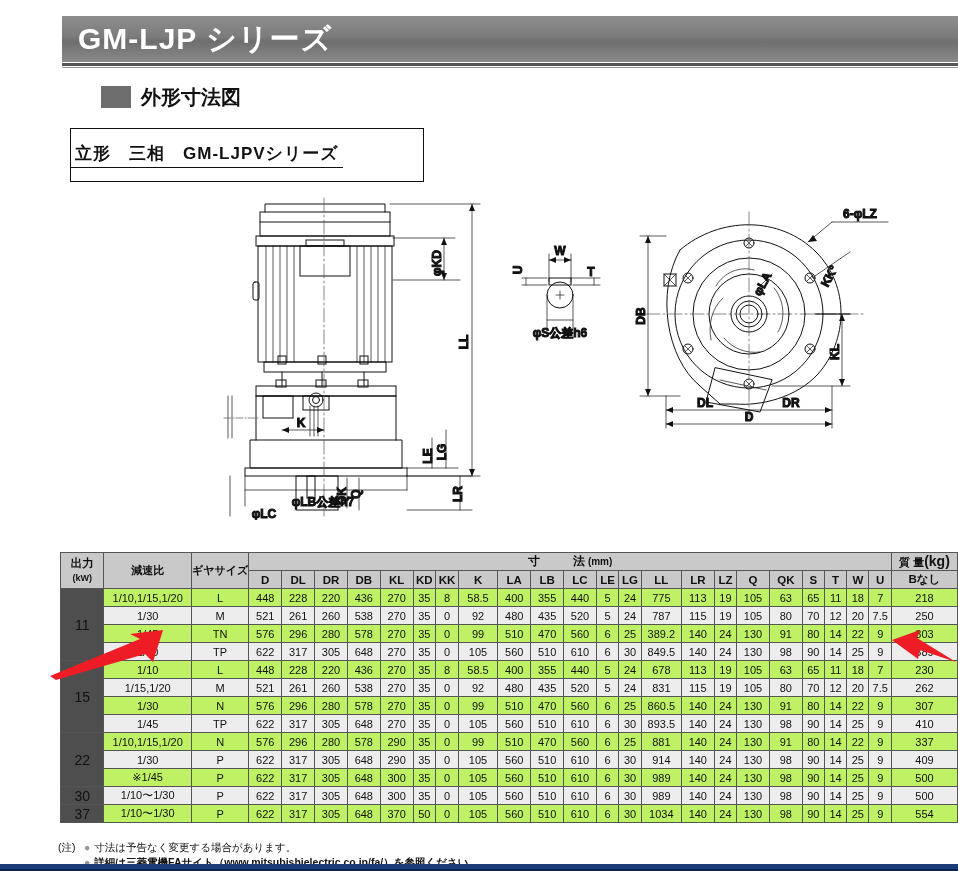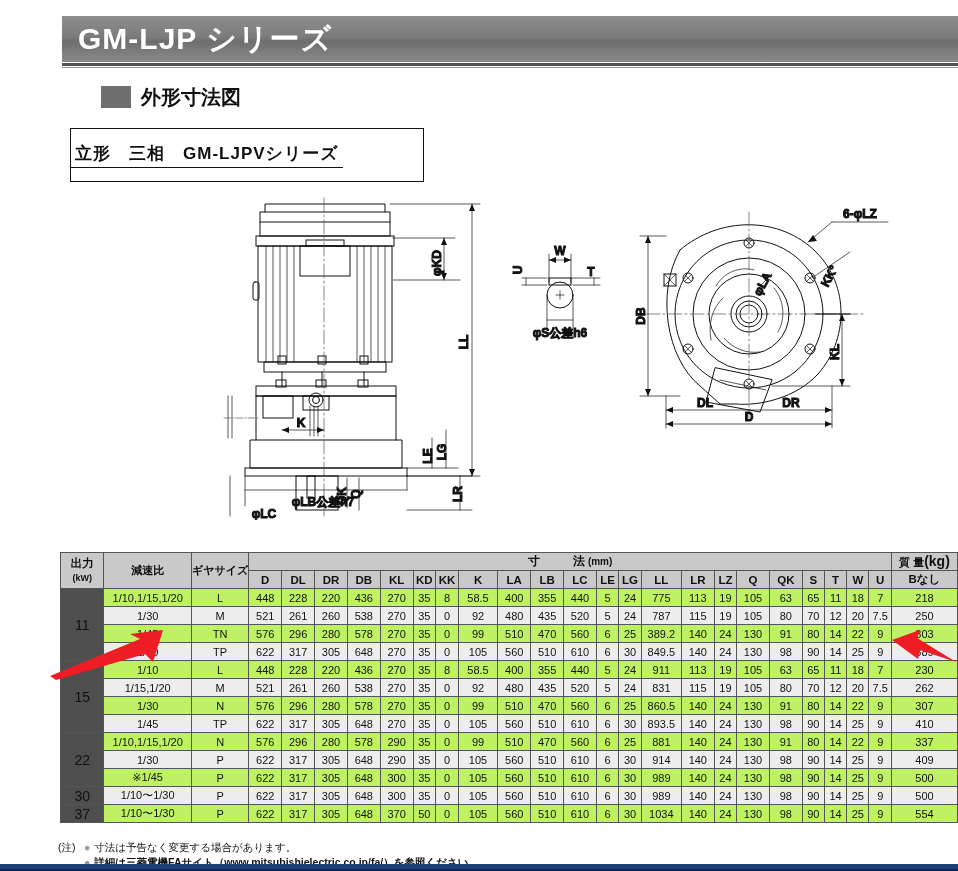--- a/index.html
+++ b/index.html
@@ -558,21 +558,21 @@
         <td class="dim">436</td>
         <td class="dim">270</td>
         <td class="dim-narrow">35</td>
         <td class="dim-narrow">8</td>
         <td class="dim-wide">58.5</td>
         <td class="dim">400</td>
         <td class="dim">355</td>
         <td class="dim">440</td>
         <td class="dim-narrow">5</td>
         <td class="dim-narrow">24</td>
-        <td class="dim-wide">911</td>
+        <td class="dim-wide">678</td>
         <td class="dim">113</td>
         <td class="dim-narrow">19</td>
         <td class="dim">105</td>
         <td class="dim">63</td>
         <td class="dim-narrow">65</td>
         <td class="dim-narrow">11</td>
         <td class="dim-narrow">18</td>
         <td class="dim-narrow">7</td>
         <td class="mass">230</td>
       </tr>

